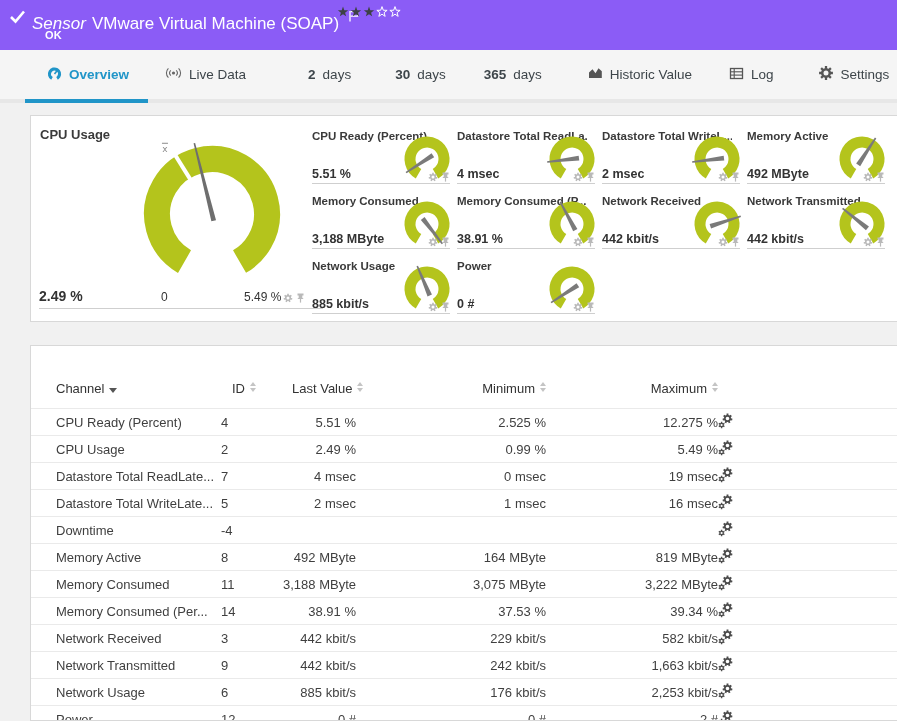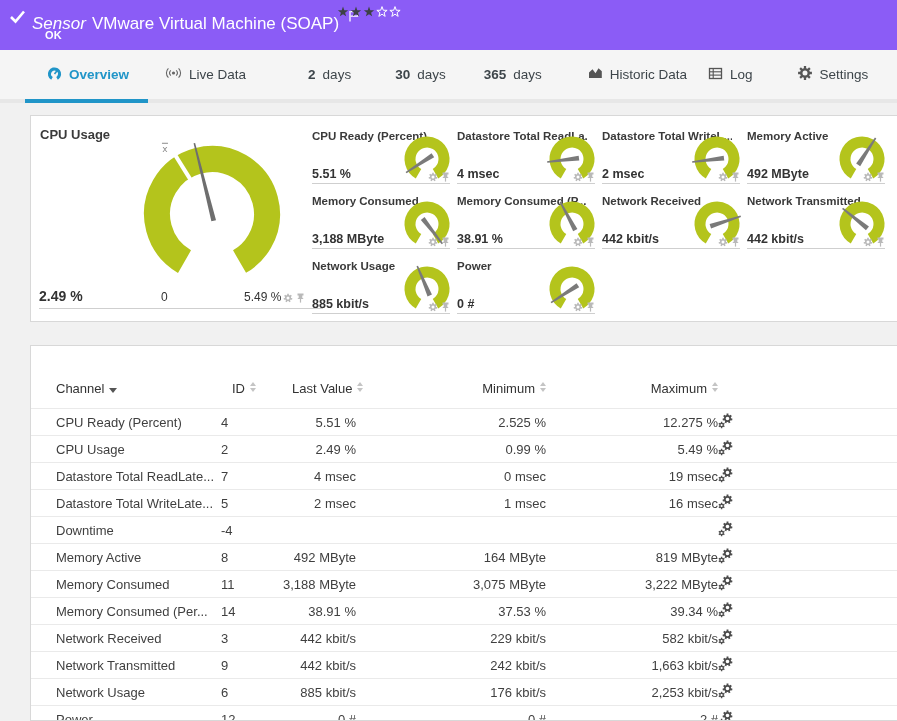--- a/index.html
+++ b/index.html
@@ -23,21 +23,21 @@
   .tabrow{position:absolute;left:25px;top:0;height:49px;display:flex;align-items:center;}
   .tab{display:flex;align-items:center;gap:7px;font-size:13.5px;color:#3d454a;cursor:pointer;white-space:nowrap;}
   .tab .num{font-weight:bold;}
   .tab.active{color:#2095c8;font-weight:bold;}
   .t-overview{padding:0 22px;}
   .t-live{margin-left:14px;}
   .t-2d{margin-left:62px;}
   .t-30d{margin-left:44px;}
   .t-365d{margin-left:38px;}
   .t-historic{margin-left:46px;}
-  .t-log{margin-left:21px;}
+  .t-log{margin-left:37px;}
   .t-settings{margin-left:44px;}
 
   
   .panel{position:absolute;left:30px;background:#fff;border:1px solid #d8d8d8;box-sizing:border-box;}
   .panel.gauges{top:115px;width:890px;height:207px;}
   .panel.table{top:345px;width:890px;height:376px;overflow:hidden;}
 
   
   .main-cell{position:absolute;left:0;top:0;width:280px;height:205px;}
   .main-title{position:absolute;left:9px;top:11px;font-size:13px;font-weight:bold;color:#3a3a3a;}
@@ -146,21 +146,21 @@
       <div class="tab t-365d">
         <span class="num">365</span>
           <span>days</span>
       </div>
       <div class="tab t-historic">
         <span>
           <svg width="15" height="14" viewBox="0 0 15 14">
               <polygon points="1,12 1,6.5 4.5,3.2 7.5,7.2 10.5,2.2 13.8,5.2 13.8,12" fill="#555"></polygon>
             </svg>
         </span>
-        <span>Historic Data</span>
+        <span>Historic Value</span>
       </div>
       <div class="tab t-log">
         <span>
           <svg width="15" height="13" viewBox="0 0 15 13">
               <rect x="1.5" y="1.5" width="12" height="10" fill="none" stroke="#555" stroke-width="1.3"></rect>
               <line x1="1.5" y1="4.8" x2="13.5" y2="4.8" stroke="#555" stroke-width="1.1"></line>
               <line x1="1.5" y1="8.1" x2="13.5" y2="8.1" stroke="#555" stroke-width="1.1"></line>
               <line x1="5.2" y1="1.5" x2="5.2" y2="11.5" stroke="#555" stroke-width="1.1"></line>
             </svg>
         </span>

